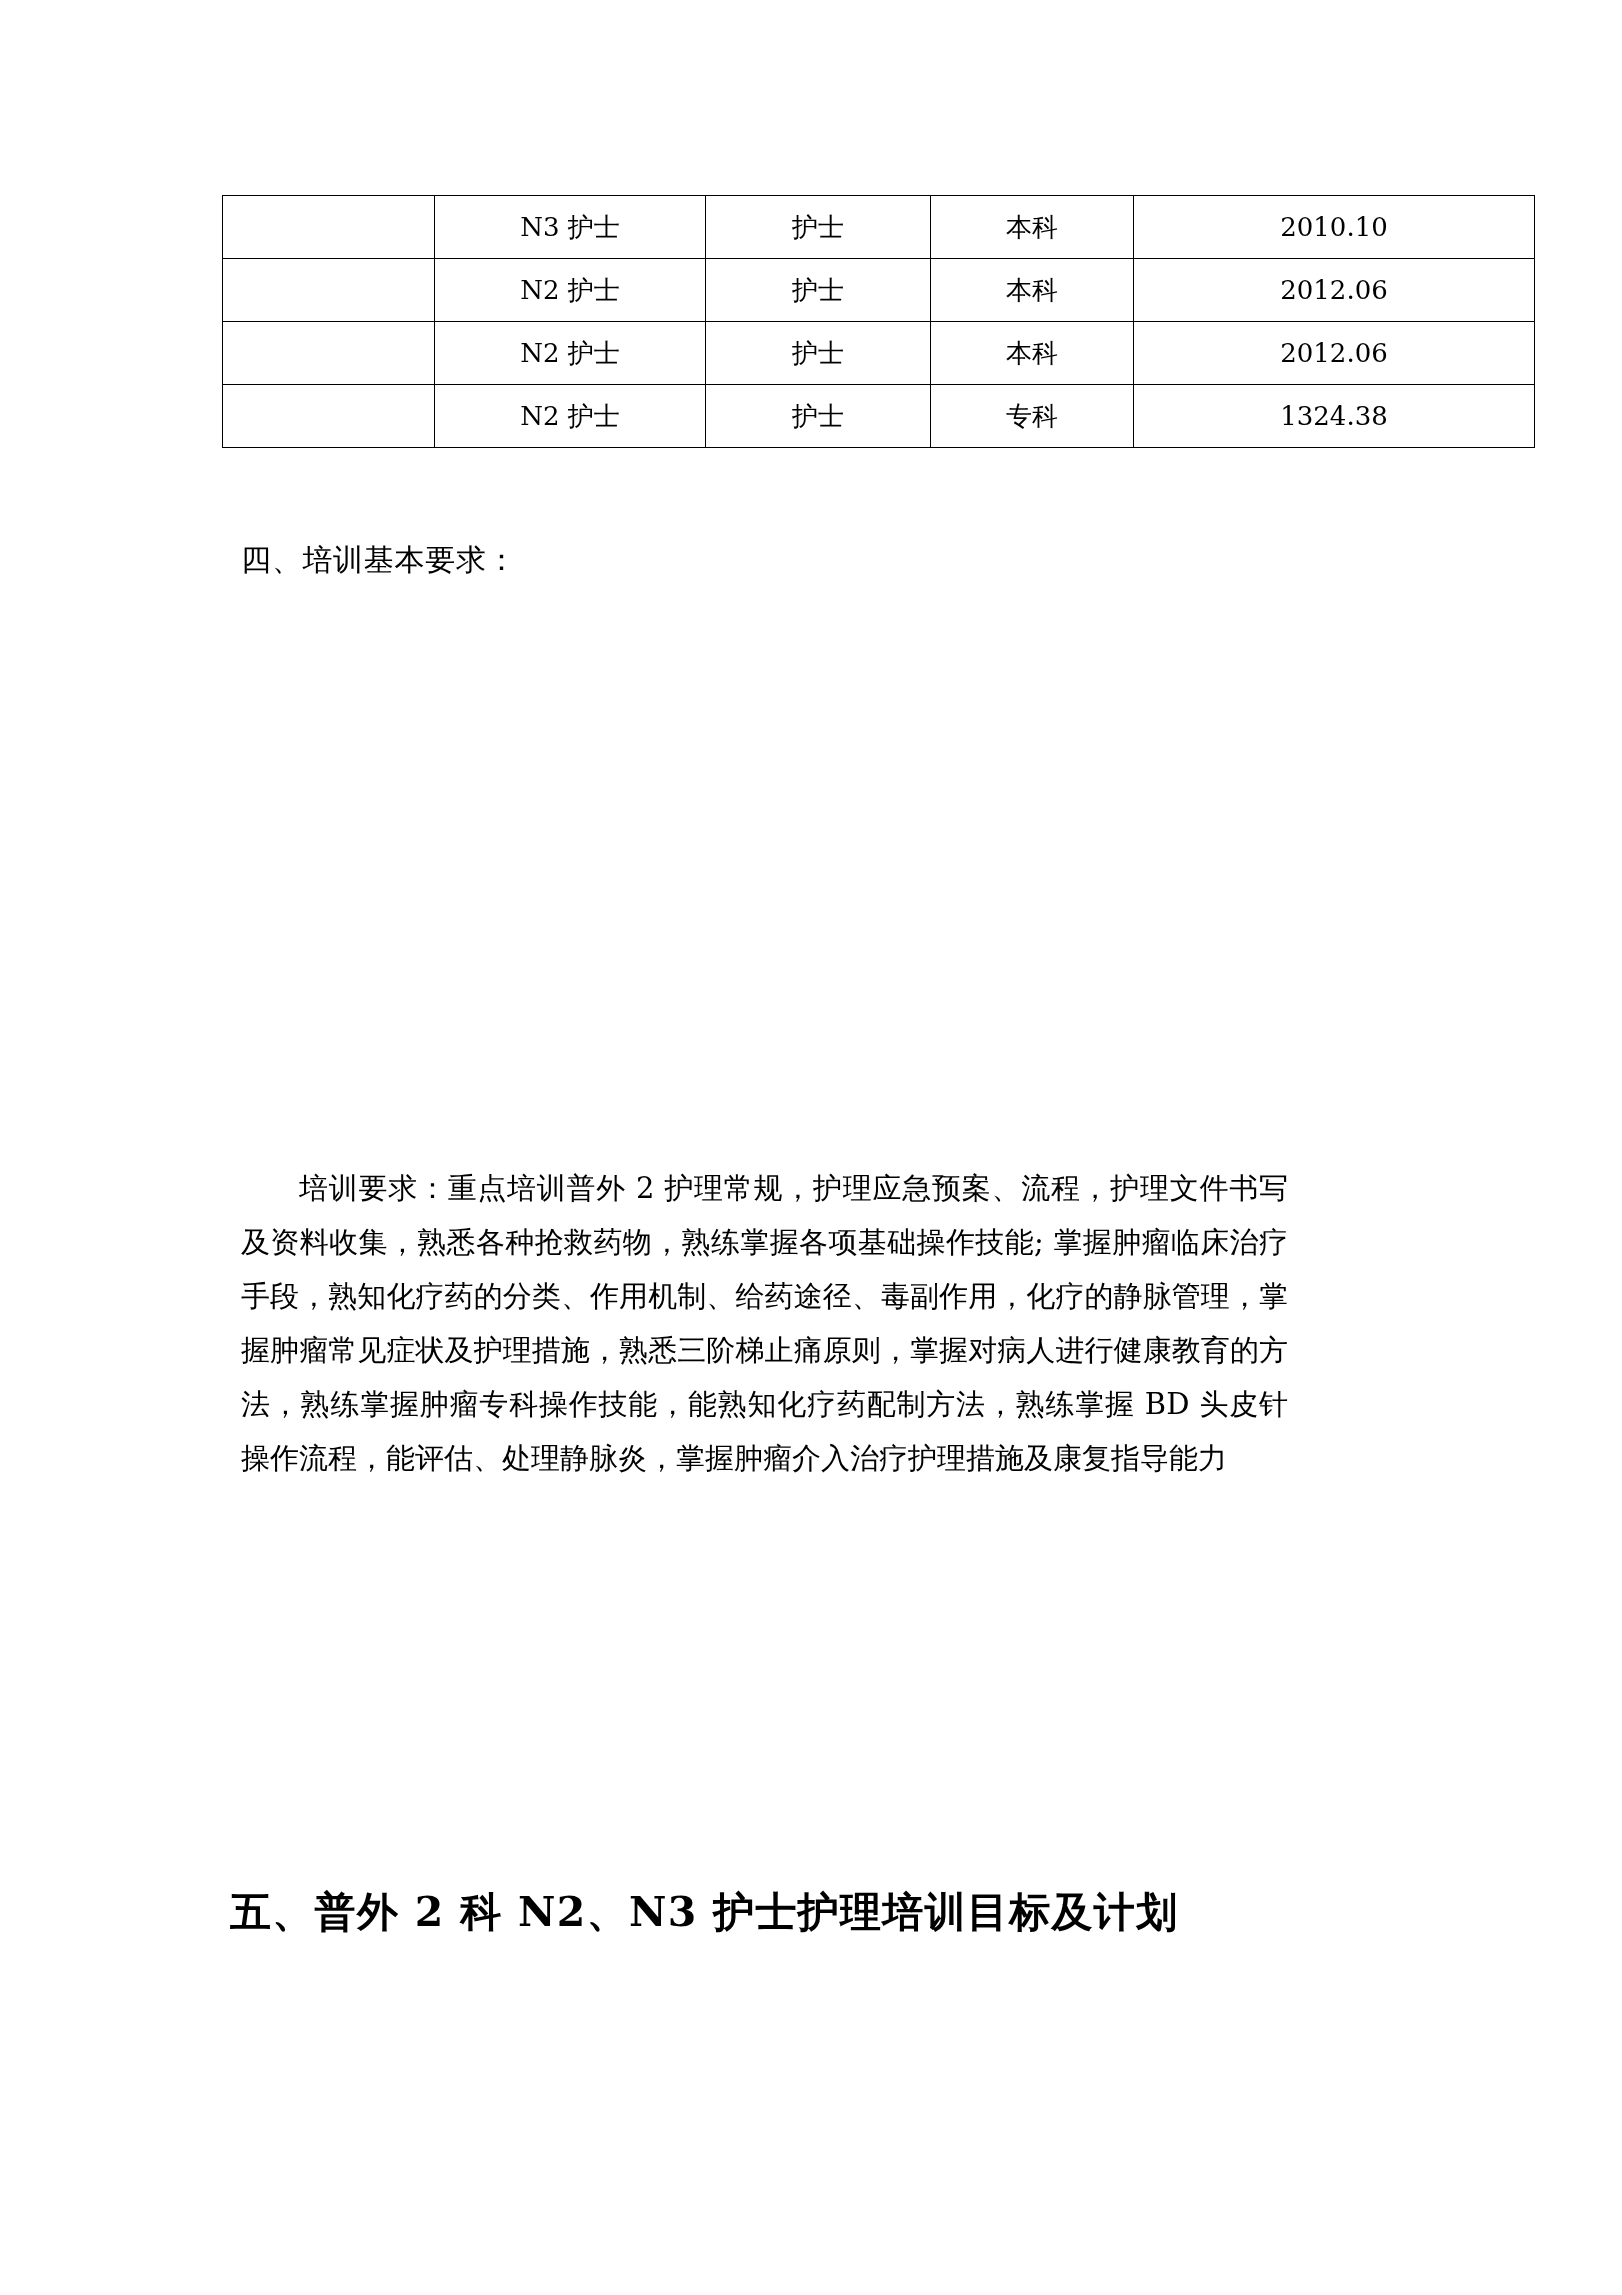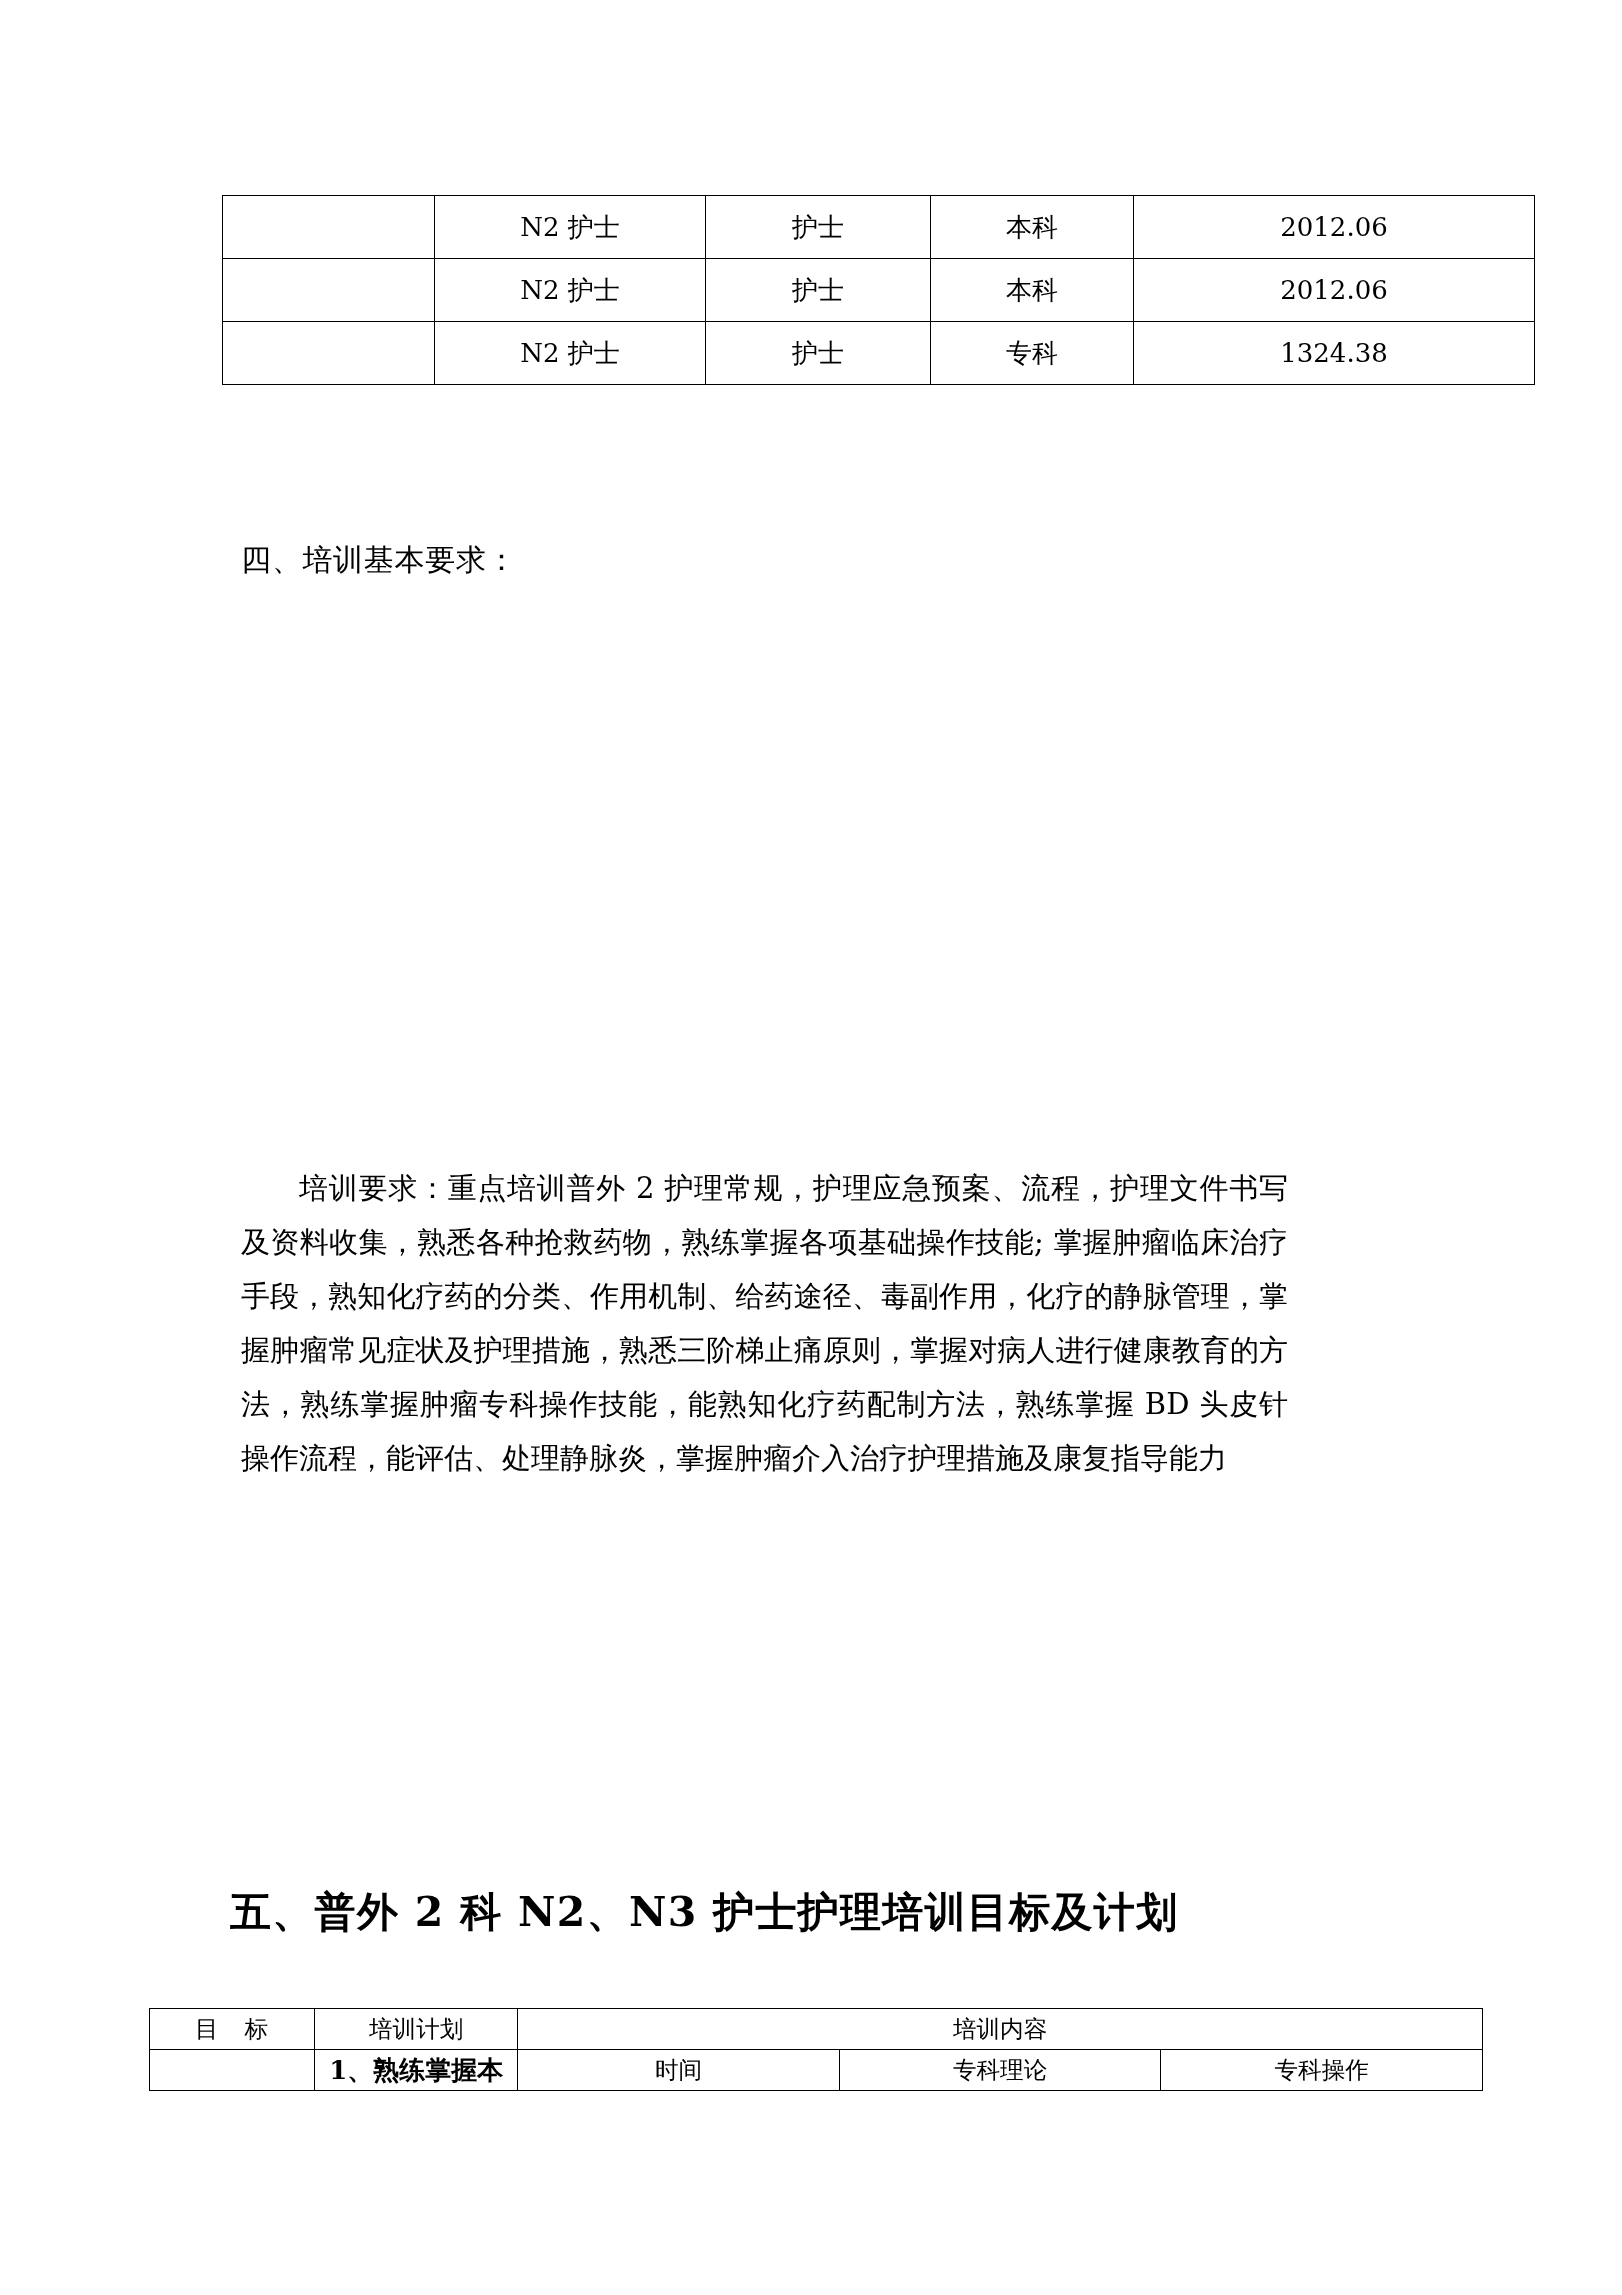--- a/index.html
+++ b/index.html
@@ -117,20 +117,27 @@
 </head>
 <body>
 
 <div class="page">
 
   <div class="top-table-wrap">
     <table class="doc-table top-table">
       <tbody>
         <tr>
           <td class="c0"></td>
+          <td class="c1">N3 护士</td>
+          <td class="c2">护士</td>
+          <td class="c3">本科</td>
+          <td class="c4">2010.10</td>
+        </tr>
+        <tr>
+          <td class="c0"></td>
           <td class="c1">N2 护士</td>
           <td class="c2">护士</td>
           <td class="c3">本科</td>
           <td class="c4">2012.06</td>
         </tr>
         <tr>
           <td class="c0"></td>
           <td class="c1">N2 护士</td>
           <td class="c2">护士</td>
           <td class="c3">本科</td>
@@ -151,33 +158,15 @@
 
 
 
 
   <div id="para-require" class="body-block">
     <p>培训要求：重点培训普外 2 护理常规，护理应急预案、流程，护理文件书写及资料收集，熟悉各种抢救药物，熟练掌握各项基础操作技能; 掌握肿瘤临床治疗手段，熟知化疗药的分类、作用机制、给药途径、毒副作用，化疗的静脉管理，掌握肿瘤常见症状及护理措施，熟悉三阶梯止痛原则，掌握对病人进行健康教育的方法，熟练掌握肿瘤专科操作技能，能熟知化疗药配制方法，熟练掌握 BD 头皮针操作流程，能评估、处理静脉炎，掌握肿瘤介入治疗护理措施及康复指导能力</p>
   </div>
 
   <div class="h-big">五、普外 2 科 N2、N3 护士护理培训目标及计划</div>
 
-  <div class="bottom-table-wrap">
-    <table class="doc-table bottom-table">
-      <tbody>
-        <tr>
-          <td class="b-goal goal-spaced">目  标</td>
-          <td class="b-plan">培训计划</td>
-          <td colspan="3">培训内容</td>
-        </tr>
-        <tr>
-          <td class="b-goal"></td>
-          <td class="b-plan cell-plan-1">1、熟练掌握本</td>
-          <td class="b-time">时间</td>
-          <td class="b-theory">专科理论</td>
-          <td class="b-oper">专科操作</td>
-        </tr>
-      </tbody>
-    </table>
-  </div>
 
 </div>
 
 
 </body></html>

